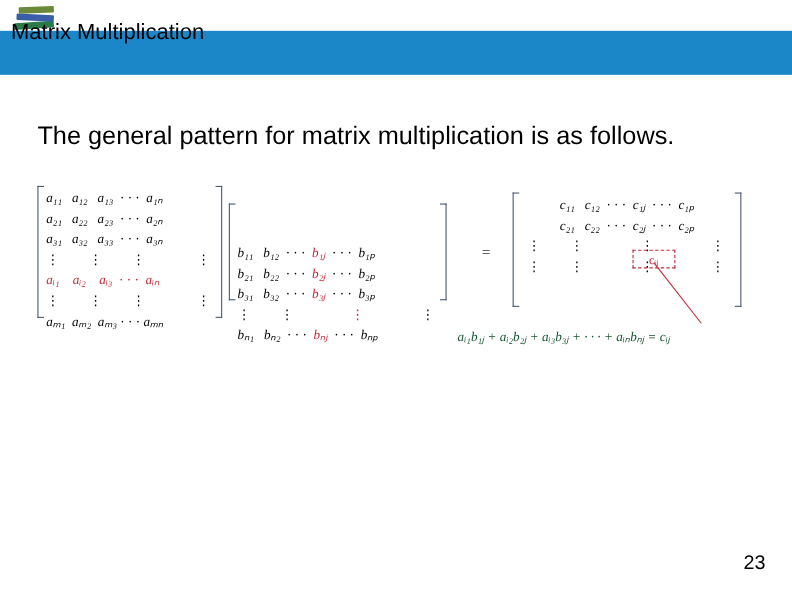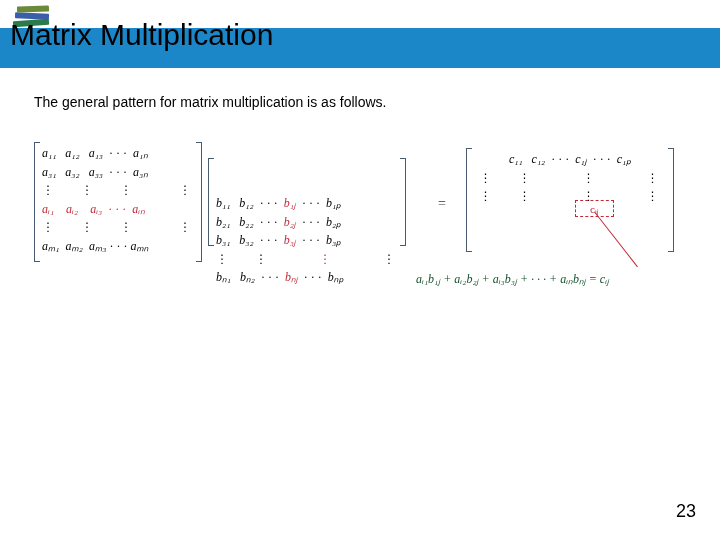--- a/index.html
+++ b/index.html
@@ -33,28 +33,28 @@
     right: 0;
     height: 40px;
     background: #1b87c9;
     display: flex;
     align-items: center;
   }
   .title-text {
     position: absolute;
     top: 18px;
     left: 10px;
-    font-size: 30px;
+    font-size: 20px;
     color: #000;
     font-weight: 400;
     z-index: 2;
   }
   .body-text {
-    margin: 26px 0 0 34px;
-    font-size: 14px;
+    margin: 42px 0 0 34px;
+    font-size: 23px;
     color: #000;
   }
   .figure-wrap {
     margin: 30px 0 0 20px;
     position: relative;
     width: 680px;
     height: 180px;
   }
   .mx {
     position: absolute;
@@ -123,20 +123,21 @@
 
 <div class="body-text">The general pattern for matrix multiplication is as follows.</div>
 
 <div class="figure-wrap">
 
   <div class="br-l" style="top:2px; left:14px; height:120px;"></div>
   <div class="br-r" style="top:2px; left:176px; height:120px;"></div>
 
   <div class="mx" style="top:4px; left:22px; width:152px;">
     <div><span class="it">a₁₁</span>&nbsp;&nbsp;&nbsp;<span class="it">a₁₂</span>&nbsp;&nbsp;&nbsp;<span class="it">a₁₃</span>&nbsp;&nbsp;<span>· · ·</span>&nbsp;&nbsp;<span class="it">a₁ₙ</span></div>
+    <div><span class="it">a₂₁</span>&nbsp;&nbsp;&nbsp;<span class="it">a₂₂</span>&nbsp;&nbsp;&nbsp;<span class="it">a₂₃</span>&nbsp;&nbsp;<span>· · ·</span>&nbsp;&nbsp;<span class="it">a₂ₙ</span></div>
     <div><span class="it">a₃₁</span>&nbsp;&nbsp;&nbsp;<span class="it">a₃₂</span>&nbsp;&nbsp;&nbsp;<span class="it">a₃₃</span>&nbsp;&nbsp;<span>· · ·</span>&nbsp;&nbsp;<span class="it">a₃ₙ</span></div>
     <div class="vdots"><span>⋮</span>&nbsp;&nbsp;&nbsp;&nbsp;&nbsp;<span>⋮</span>&nbsp;&nbsp;&nbsp;&nbsp;&nbsp;<span>⋮</span>&nbsp;&nbsp;&nbsp;&nbsp;&nbsp;&nbsp;&nbsp;&nbsp;&nbsp;<span>⋮</span></div>
     <div class="row-red"><span class="it">aᵢ₁</span>&nbsp;&nbsp;&nbsp;&nbsp;<span class="it">aᵢ₂</span>&nbsp;&nbsp;&nbsp;&nbsp;<span class="it">aᵢ₃</span>&nbsp;&nbsp;<span>· · ·</span>&nbsp;&nbsp;<span class="it">aᵢₙ</span></div>
     <div class="vdots"><span>⋮</span>&nbsp;&nbsp;&nbsp;&nbsp;&nbsp;<span>⋮</span>&nbsp;&nbsp;&nbsp;&nbsp;&nbsp;<span>⋮</span>&nbsp;&nbsp;&nbsp;&nbsp;&nbsp;&nbsp;&nbsp;&nbsp;&nbsp;<span>⋮</span></div>
     <div><span class="it">aₘ₁</span>&nbsp;&nbsp;<span class="it">aₘ₂</span>&nbsp;&nbsp;<span class="it">aₘ₃</span>&nbsp;<span>· · ·</span>&nbsp;<span class="it">aₘₙ</span></div>
   </div>
 
   <div class="br-l" style="top:18px; left:188px; height:88px;"></div>
   <div class="br-r" style="top:18px; left:380px; height:88px;"></div>
 
@@ -148,20 +149,21 @@
     <div><span class="it">bₙ₁</span>&nbsp;&nbsp;&nbsp;<span class="it">bₙ₂</span>&nbsp;&nbsp;<span>· · ·</span>&nbsp;&nbsp;<span class="it col-red">bₙⱼ</span>&nbsp;&nbsp;<span>· · ·</span>&nbsp;&nbsp;<span class="it">bₙₚ</span></div>
   </div>
 
   <div class="eq-sign" style="top:56px; left:418px;">=</div>
 
   <div class="br-l" style="top:8px; left:446px; height:104px;"></div>
   <div class="br-r" style="top:8px; left:648px; height:104px;"></div>
 
   <div class="mx" style="top:10px; left:454px; width:192px;text-align:center;">
     <div><span class="it">c₁₁</span>&nbsp;&nbsp;&nbsp;<span class="it">c₁₂</span>&nbsp;&nbsp;<span>· · ·</span>&nbsp;&nbsp;<span class="it">c₁ⱼ</span>&nbsp;&nbsp;<span>· · ·</span>&nbsp;&nbsp;<span class="it">c₁ₚ</span></div>
+    <div><span class="it">c₂₁</span>&nbsp;&nbsp;&nbsp;<span class="it">c₂₂</span>&nbsp;&nbsp;<span>· · ·</span>&nbsp;&nbsp;<span class="it">c₂ⱼ</span>&nbsp;&nbsp;<span>· · ·</span>&nbsp;&nbsp;<span class="it">c₂ₚ</span></div>
     <div class="vdots"><span>⋮</span>&nbsp;&nbsp;&nbsp;&nbsp;&nbsp;<span>⋮</span>&nbsp;&nbsp;&nbsp;&nbsp;&nbsp;&nbsp;&nbsp;&nbsp;&nbsp;&nbsp;<span>⋮</span>&nbsp;&nbsp;&nbsp;&nbsp;&nbsp;&nbsp;&nbsp;&nbsp;&nbsp;&nbsp;<span>⋮</span></div>
     <div class="vdots"><span>⋮</span>&nbsp;&nbsp;&nbsp;&nbsp;&nbsp;<span>⋮</span>&nbsp;&nbsp;&nbsp;&nbsp;&nbsp;&nbsp;&nbsp;&nbsp;&nbsp;&nbsp;<span>⋮</span>&nbsp;&nbsp;&nbsp;&nbsp;&nbsp;&nbsp;&nbsp;&nbsp;&nbsp;&nbsp;<span>⋮</span></div>
   </div>
 
   <div class="cij-box" style="top:60px; left:555px;">cᵢⱼ</div>
 
   <div class="callout" style="top:72px; left:574px; height:70px; transform: rotate(-38deg);"></div>
 
   <div class="formula" style="top:130px; left:396px;">aᵢ₁b₁ⱼ + aᵢ₂b₂ⱼ + aᵢ₃b₃ⱼ + · · · + aᵢₙbₙⱼ = cᵢⱼ</div>
 

